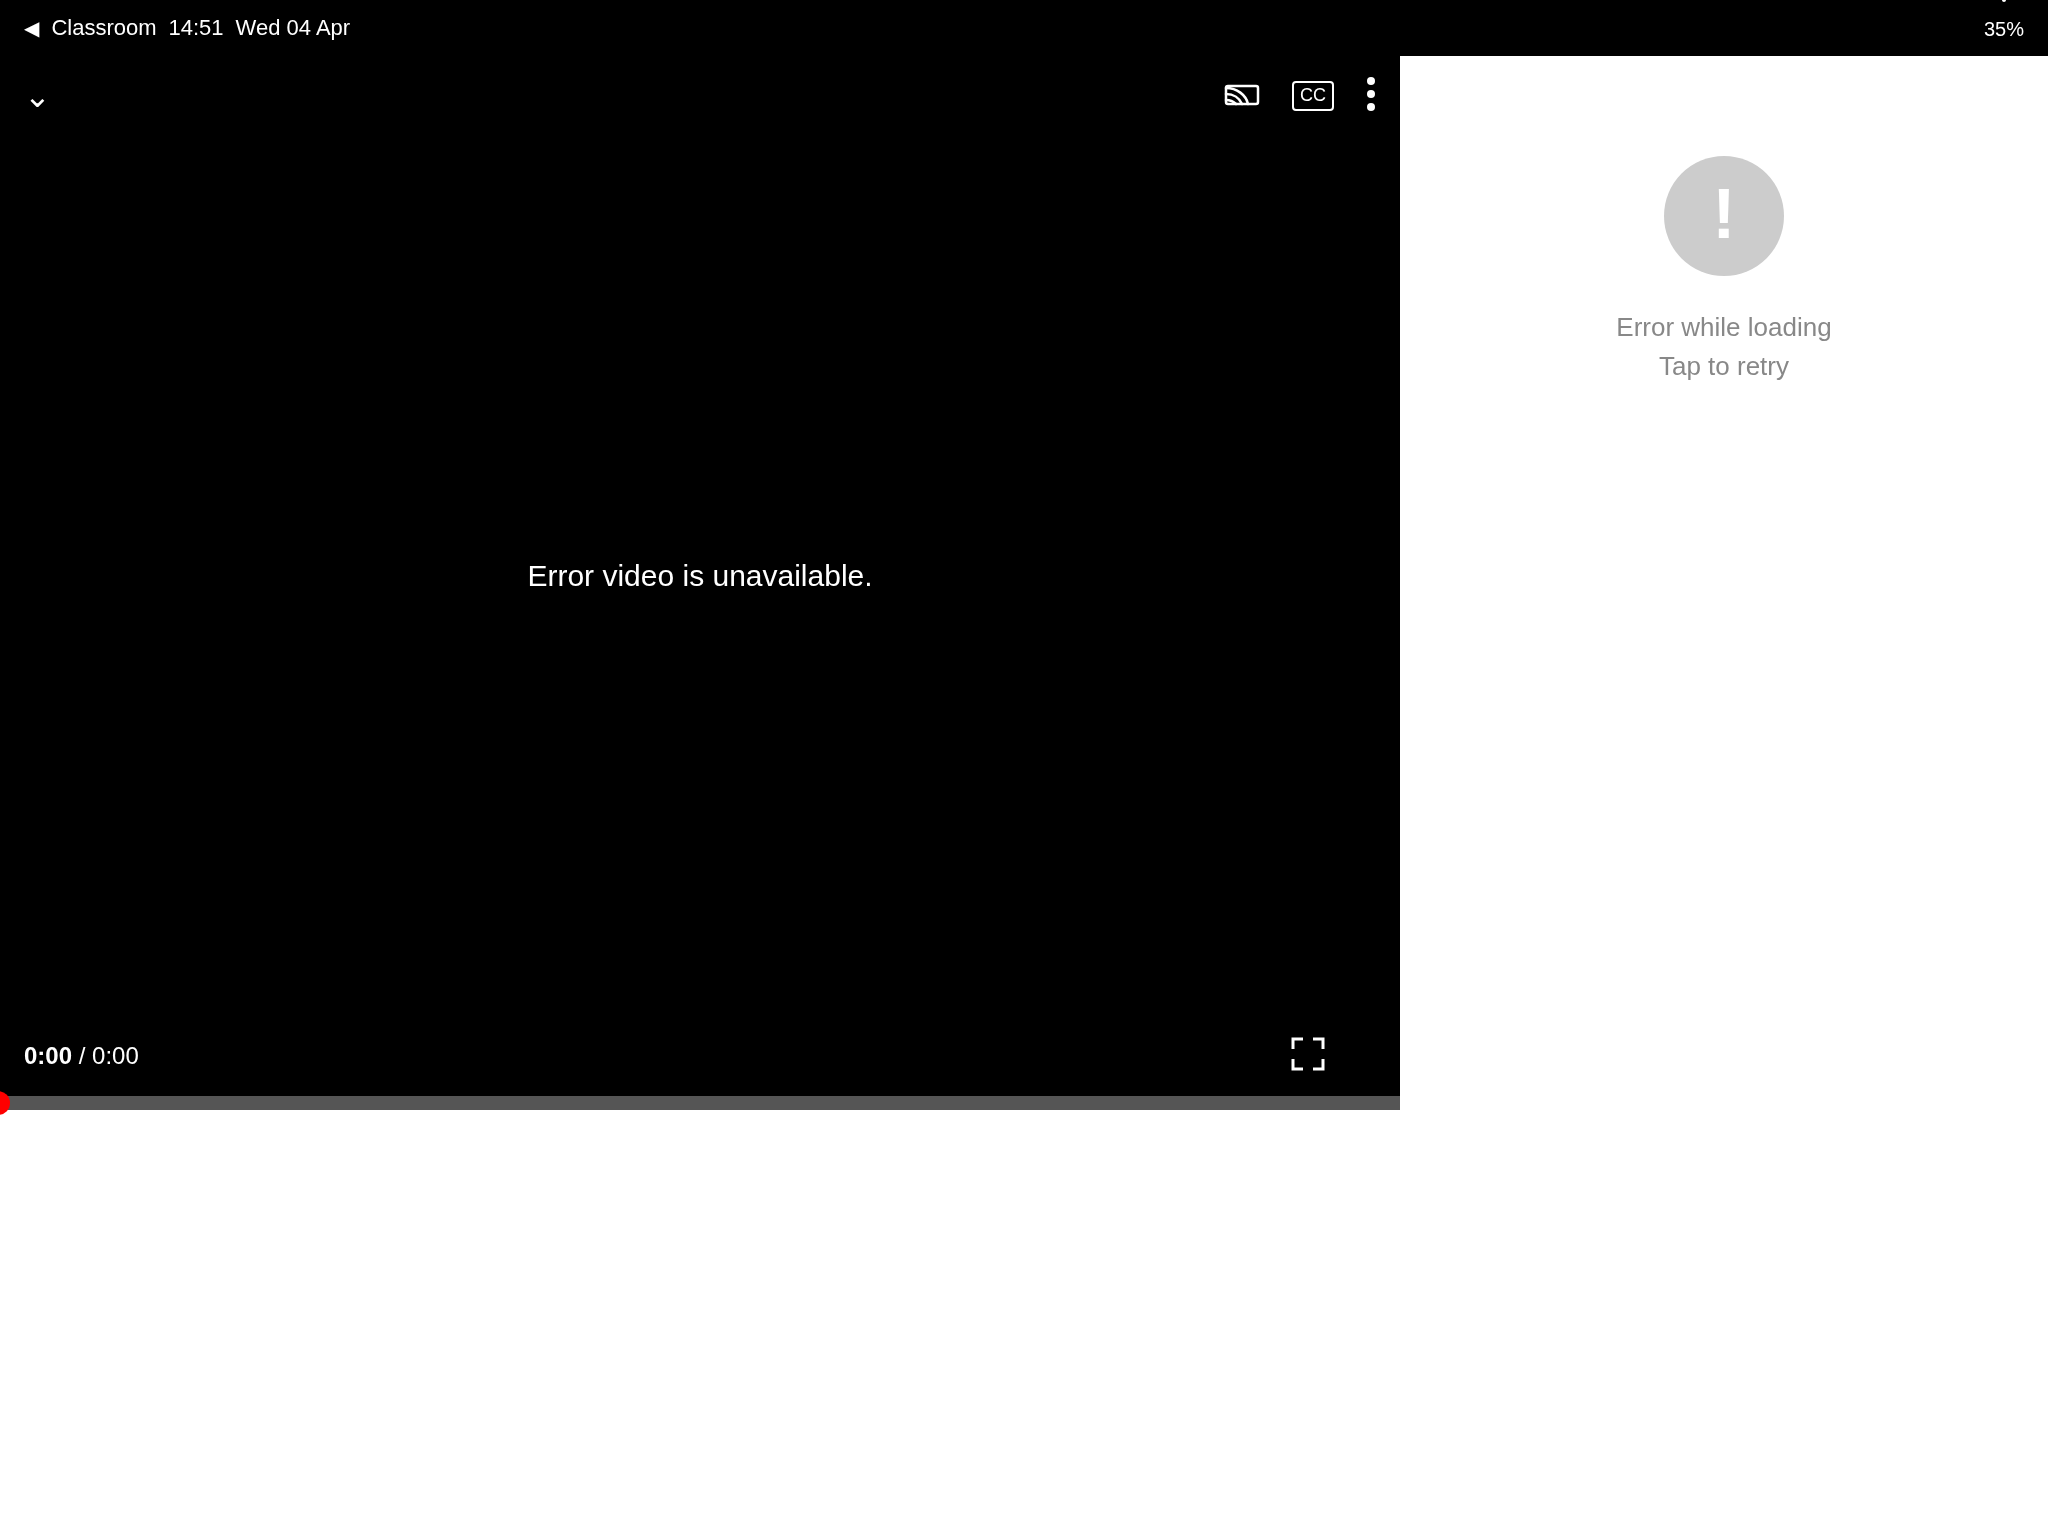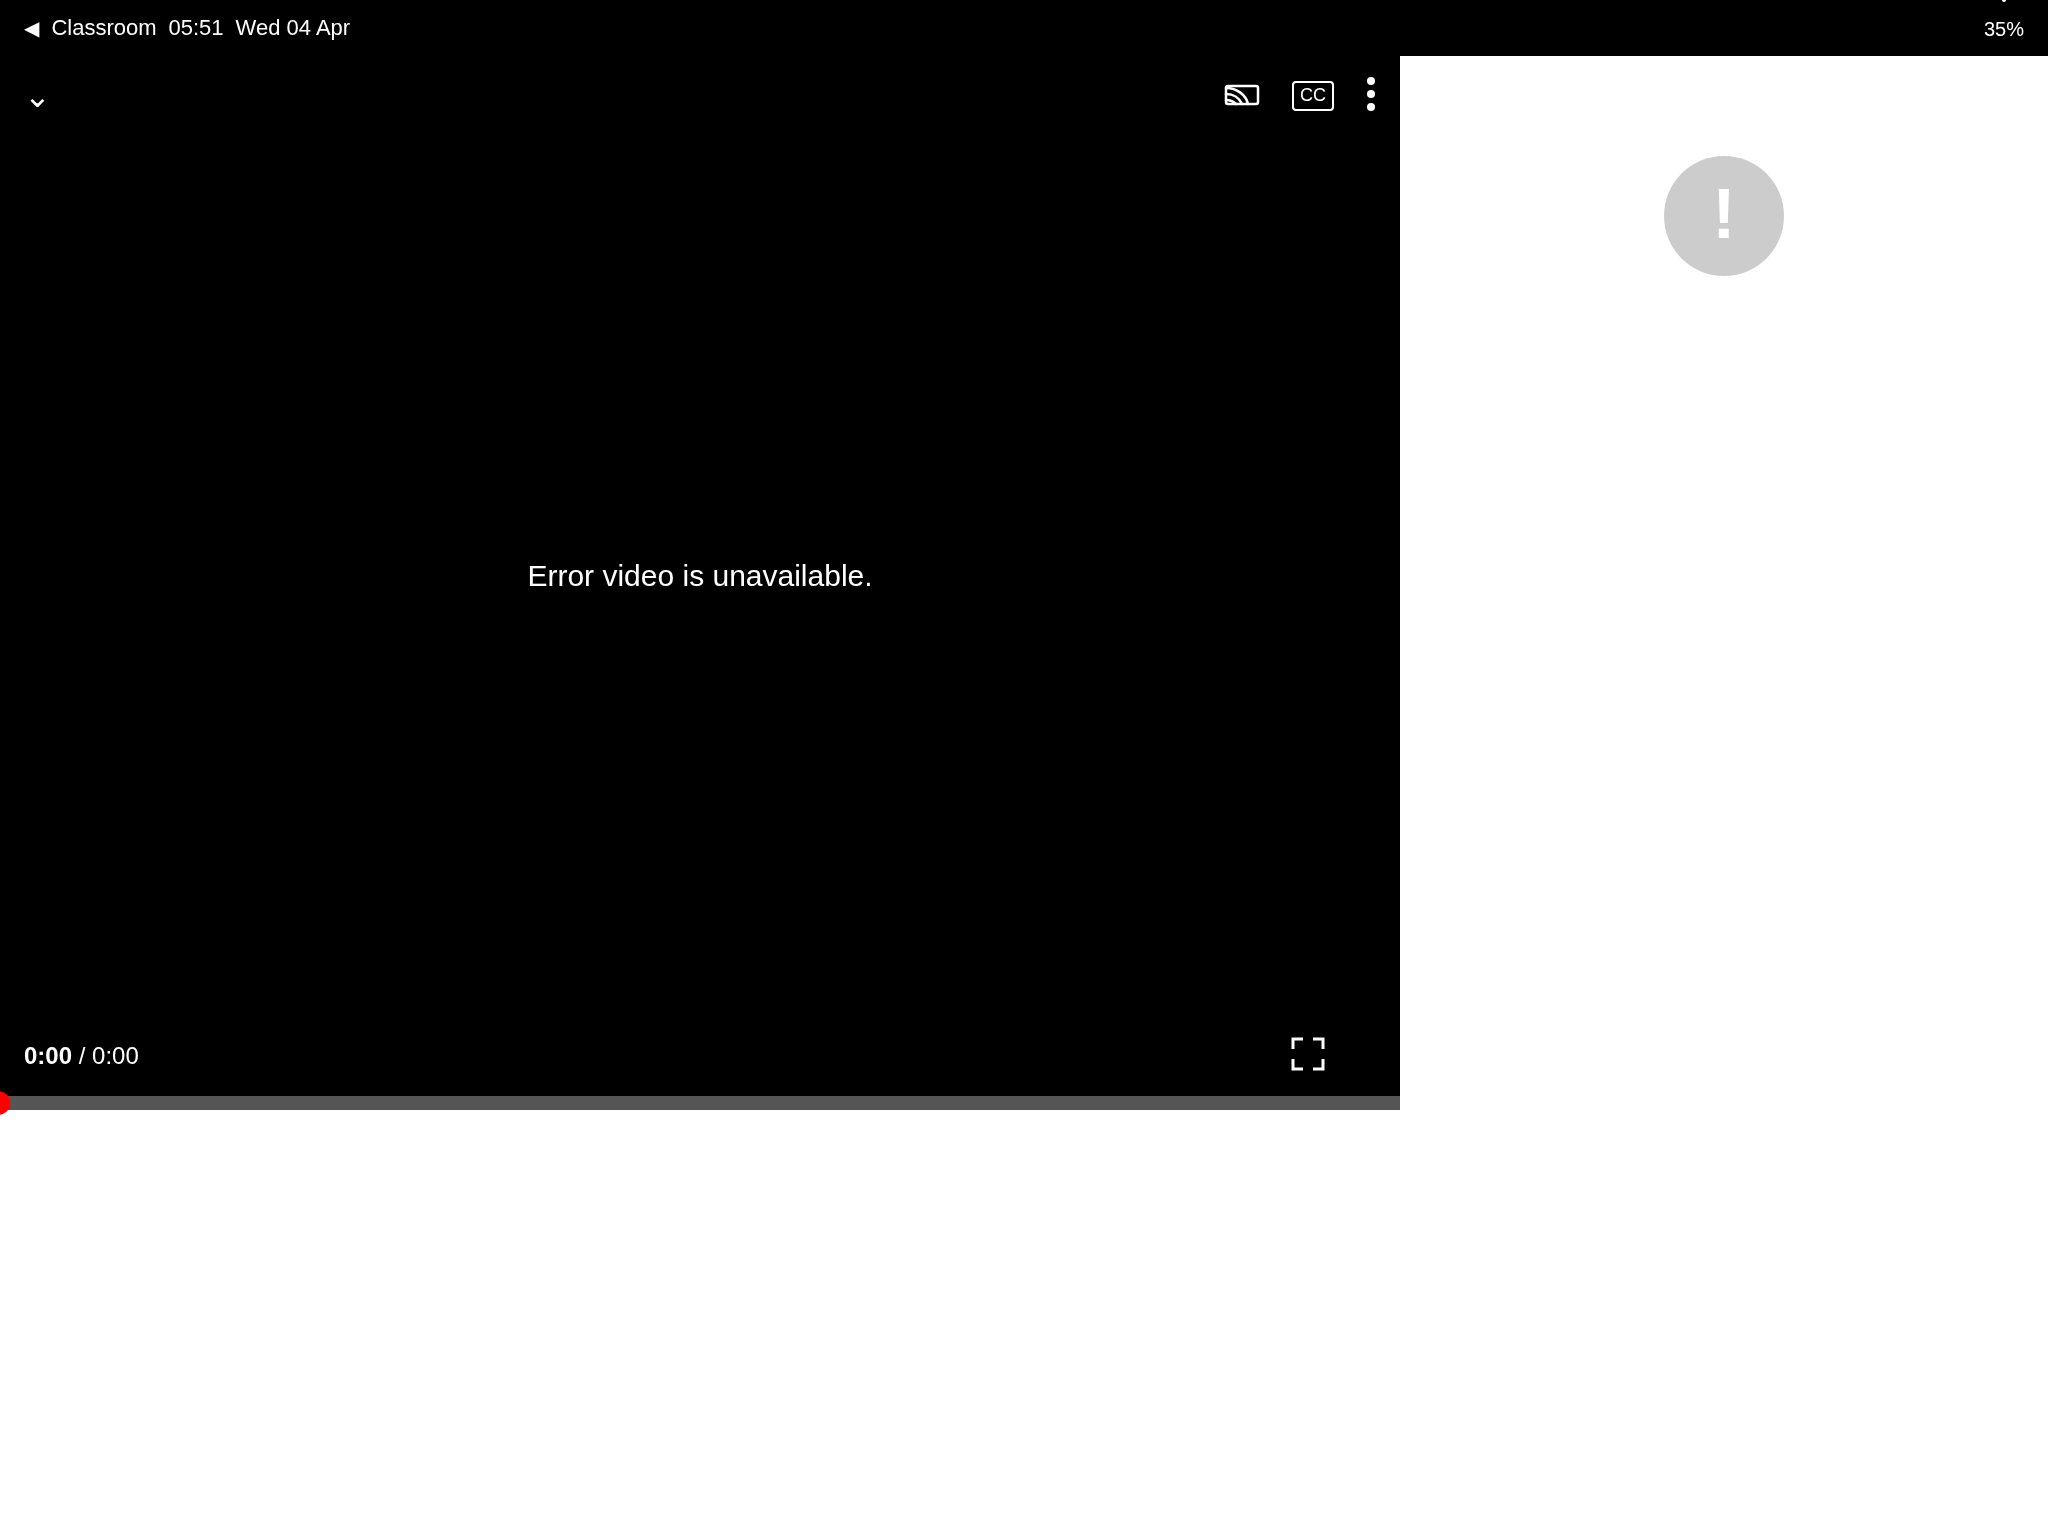--- a/index.html
+++ b/index.html
@@ -264,21 +264,21 @@
       height: 20px;
     }
   </style>
 </head>
 <body>
 
 <div class="status-bar">
   <div class="status-bar-left">
     <span class="back-arrow">◀</span>
     <span>Classroom</span>
-    <span>05:51</span>
+    <span>14:51</span>
     <span>Wed 04 Apr</span>
   </div>
   <div class="status-bar-right">
 
     <svg class="wifi-svg" viewBox="0 0 28 20" fill="white">
       <path d="M14 16c1.1 0 2 .9 2 2s-.9 2-2 2-2-.9-2-2 .9-2 2-2z"></path>
       <path d="M14 10c2.8 0 5.3 1.1 7.1 2.9l1.9-1.9C20.7 8.7 17.5 7 14 7s-6.7 1.7-9 4l1.9 1.9C8.7 11.1 11.2 10 14 10z" opacity="0.8"></path>
       <path d="M14 4c4.6 0 8.7 1.9 11.7 4.9l1.9-1.9C24.3 3.7 19.5 1 14 1S3.7 3.7.4 7l1.9 1.9C5.3 5.9 9.4 4 14 4z" opacity="0.5"></path>
     </svg>
     <span>35%</span>
@@ -345,13 +345,17 @@
     <div class="progress-dot"></div>
   </div>
 </div>
 
 <div class="bottom-white-area"></div>
 
 <div class="right-panel">
   <div class="error-icon-circle">
     <span class="error-exclamation">!</span>
   </div>
+  <div class="error-text">
+    <div>Error while loading</div>
+    <div>Tap to retry</div>
+  </div>
 </div>
 
 </body></html>

